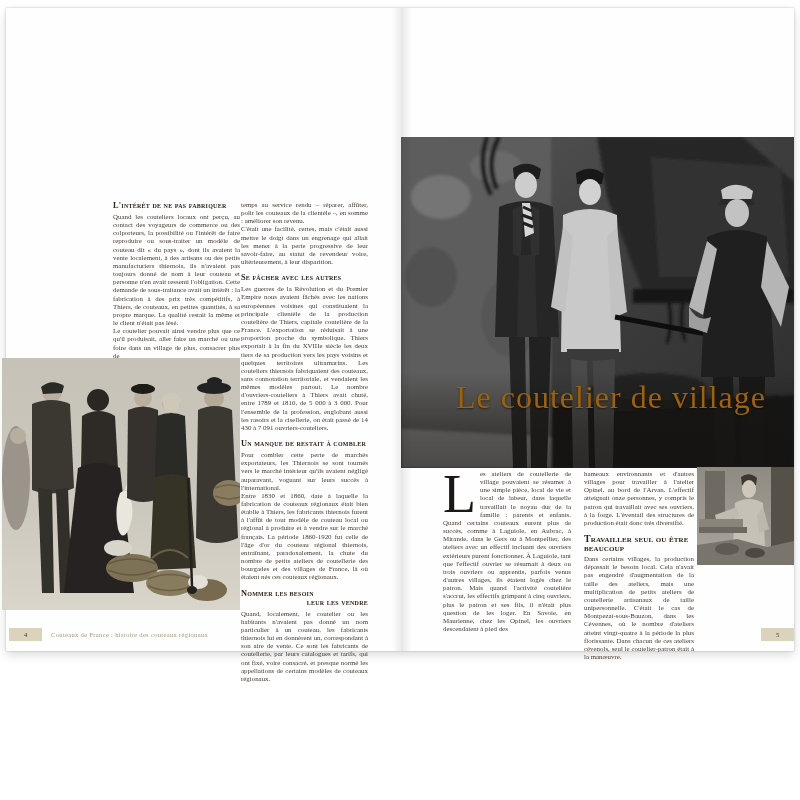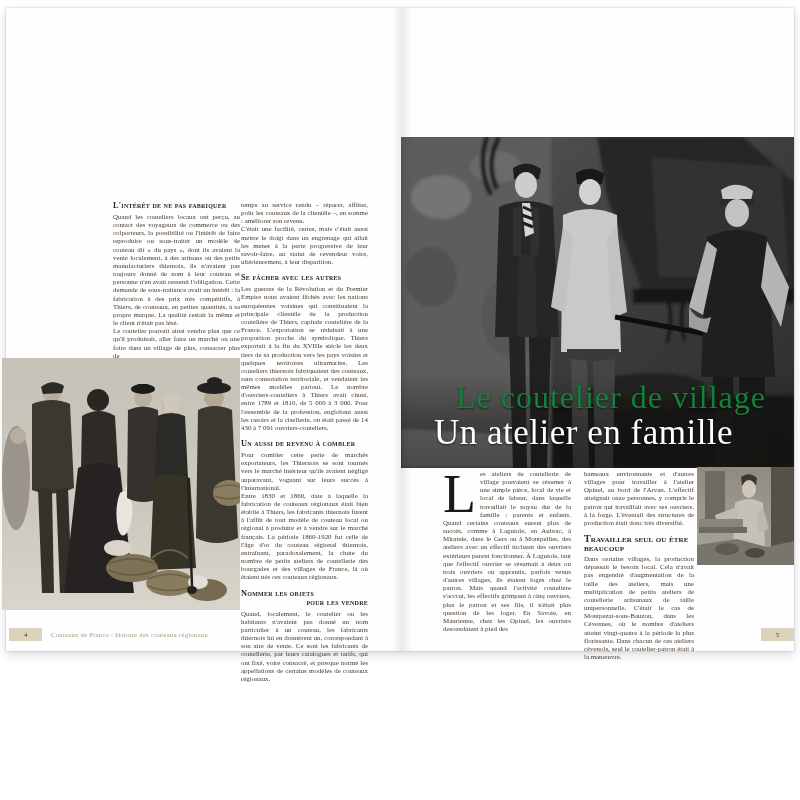--- a/index.html
+++ b/index.html
@@ -37,21 +37,21 @@
     margin:1px 4px 0 0;font-family:"Liberation Serif", serif;
   }
   .photo{position:absolute;overflow:hidden;background:#888;}
   .photo svg{display:block;width:100%;height:100%;}
   .title-block{
     position:absolute;left:428px;top:372px;width:360px;
     font-family:"Liberation Serif", serif;pointer-events:none;
   }
   .title-l1{
     display:block;font-size:32px;line-height:34px;letter-spacing:1px;
-    color:#15803d;margin-left:22px;text-shadow:0 1px 2px rgba(0,0,0,.55);
+    color:#a16207;margin-left:22px;text-shadow:0 1px 2px rgba(0,0,0,.55);
   }
   .title-l2{
     display:block;font-size:35px;line-height:37px;letter-spacing:.5px;
     color:#ffffff;text-shadow:0 1px 2px rgba(0,0,0,.6);
   }
   .footer-box{
     position:absolute;top:620px;height:13px;background:#dbd3bb;
     color:#3b332a;font-size:6.5px;line-height:13px;text-align:center;
   }
   .footer-box.left{left:3px;width:33px;}
@@ -72,26 +72,26 @@
       <div class="h-sec first">L'intérêt de ne pas fabriquer</div>
       <p>Quand les couteliers locaux ont perçu, au contact des voyageurs de commerce ou des colporteurs, la possibilité ou l'intérêt de faire reproduire ou sous-traiter un modèle de couteau dit « du pays », dont ils avaient la vente localement, à des artisans ou des petits manufacturiers thiernois, ils n'avaient pas toujours donné de nom à leur couteau et personne n'en avait ressenti l'obligation. Cette demande de sous-traitance avait un intérêt : la fabrication à des prix très compétitifs, à Thiers, de couteaux, en petites quantités, à sa propre marque. La qualité restait la même et le client n'était pas lésé.</p>
       <p>Le coutelier pouvait ainsi vendre plus que ce qu'il produisait, aller faire un marché ou une foire dans un village de plus, consacrer plus de</p>
     </div>
 
     <div class="col body-text" style="left:235px;top:193px;width:127px;">
       <p>temps au service rendu – réparer, affûter, polir les couteaux de la clientèle –, en somme : améliorer son revenu.</p>
       <p>C'était une facilité, certes, mais c'était aussi mettre le doigt dans un engrenage qui allait les mener à la perte progressive de leur savoir-faire, au statut de revendeur voire, ultérieurement, à leur disparition.</p>
       <div class="h-sec">Se fâcher avec les autres</div>
       <p>Les guerres de la Révolution et du Premier Empire nous avaient fâchés avec les nations européennes voisines qui constituaient la principale clientèle de la production coutelière de Thiers, capitale coutelière de la France. L'exportation se réduisait à une proportion proche du symbolique. Thiers exportait à la fin du XVIIIe siècle les deux tiers de sa production vers les pays voisins et quelques territoires ultramarins. Les couteliers thiernois fabriquaient des couteaux, sans connotation territoriale, et vendaient les mêmes modèles partout. Le nombre d'ouvriers-couteliers à Thiers avait chuté, entre 1789 et 1810, de 5 000 à 3 000. Pour l'ensemble de la profession, englobant aussi les rasoirs et la cisellerie, on était passé de 14 430 à 7 091 ouvriers-couteliers.</p>
-      <div class="h-sec">Un aussi de revenu à combler</div>
+      <div class="h-sec">Un manque de restait à combler</div>
       <p>Pour combler cette perte de marchés exportateurs, les Thiernois se sont tournés vers le marché intérieur qu'ils avaient négligé auparavant, voguant sur leurs succès à l'international.</p>
       <p>Entre 1830 et 1860, date à laquelle la fabrication de couteaux régionaux était bien établie à Thiers, les fabricants thiernois furent à l'affût de tout modèle de couteau local ou régional à produire et à vendre sur le marché français. La période 1860-1920 fut celle de l'âge d'or du couteau régional thiernois, entraînant, paradoxalement, la chute du nombre de petits ateliers de coutellerie des bourgades et des villages de France, là où étaient nés ces couteaux régionaux.</p>
       <div class="h-sec">
-        <span>Nommer les objets</span>
-        <span class="h-line2">pour les vendre</span>
+        <span>Nommer les besoin</span>
+        <span class="h-line2">leur les vendre</span>
       </div>
       <p>Quand, localement, le coutelier ou les habitants n'avaient pas donné un nom particulier à un couteau, les fabricants thiernois lui en donnèrent un, correspondant à son aire de vente. Ce sont les fabricants de coutellerie, par leurs catalogues et tarifs, qui ont fixé, voire consacré, et presque normé les appellations de certains modèles de couteaux régionaux.</p>
     </div>
 
     <div class="photo" style="left:-4px;top:350px;width:238px;height:252px;">
       <svg viewBox="0 0 238 252" preserveAspectRatio="none">
         <defs>
           <linearGradient id="mbg" x1="0" y1="0" x2="0" y2="1">
             <stop offset="0" stop-color="#c7c2b8"></stop>
               <stop offset="0.6" stop-color="#cdc8be"></stop>
@@ -231,21 +231,20 @@
           <path d="M312 240 L314 331 L334 331 L332 240 Z" fill="#1a1a1a"></path>
           <path d="M338 240 L340 331 L362 331 L364 240 Z" fill="#181818"></path>
         </g>
       </svg>
 
       <div style="position:absolute;left:0;bottom:0;width:100%;height:95px;background:linear-gradient(to bottom, rgba(20,18,14,0) 0%, rgba(20,18,14,.45) 60%, rgba(20,18,14,.55) 100%);"></div>
     </div>
 
     <div class="title-block">
       <span class="title-l1">Le coutelier de village</span>
-      <span class="title-l2">Un atelier en famille</span>
     </div>
 
     <div class="col body-text" style="left:437px;top:462px;width:128px;">
       <p><span class="dropcap">L</span><span>es ateliers de coutellerie de village pouvaient se résumer à une simple pièce, local de vie et local de labeur, dans laquelle travaillait le noyau dur de la famille : parents et enfants. Quand certains couteaux eurent plus de succès, comme à Laguiole, en Aubrac, à Mirande, dans le Gers ou à Montpellier, des ateliers avec un effectif incluant des ouvriers extérieurs purent fonctionner. À Laguiole, tant que l'effectif ouvrier se résumait à deux ou trois ouvriers ou apprentis, parfois venus d'autres villages, ils étaient logés chez le patron. Mais quand l'activité coutelière s'accrut, les effectifs grimpant à cinq ouvriers, plus le patron et ses fils, il n'était plus question de les loger. En Savoie, en Maurienne, chez les Opinel, les ouvriers descendaient à pied des</span></p>
     </div>
 
     <div class="col body-text" style="left:578px;top:462px;width:110px;">
       <p>hameaux environnants et d'autres villages pour travailler à l'atelier Opinel, au bord de l'Arvan. L'effectif atteignait onze personnes, y compris le patron qui travaillait avec ses ouvriers, à la forge. L'éventail des structures de production était donc très diversifié.</p>
       <div class="h-sec" style="font-size:10px;letter-spacing:.1px;">Travailler seul ou être beaucoup</div>
       <p>Dans certains villages, la production dépassait le besoin local. Cela n'avait pas engendré d'augmentation de la taille des ateliers, mais une multiplication de petits ateliers de coutellerie artisanaux de taille unipersonnelle. C'était le cas de Montpezat-sous-Bauzon, dans les Cévennes, où le nombre d'ateliers atteint vingt-quatre à la période la plus florissante. Dans chacun de ces ateliers cévenols, seul le coutelier-patron était à la manœuvre.</p>

